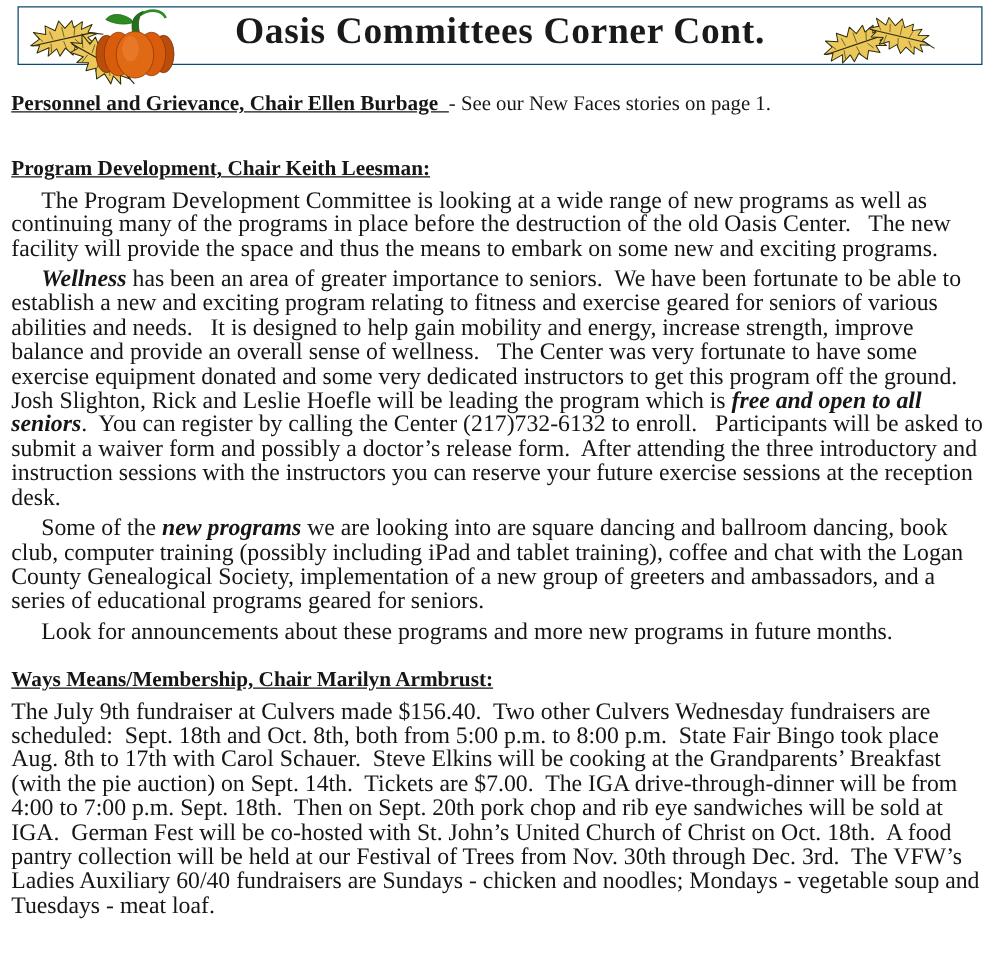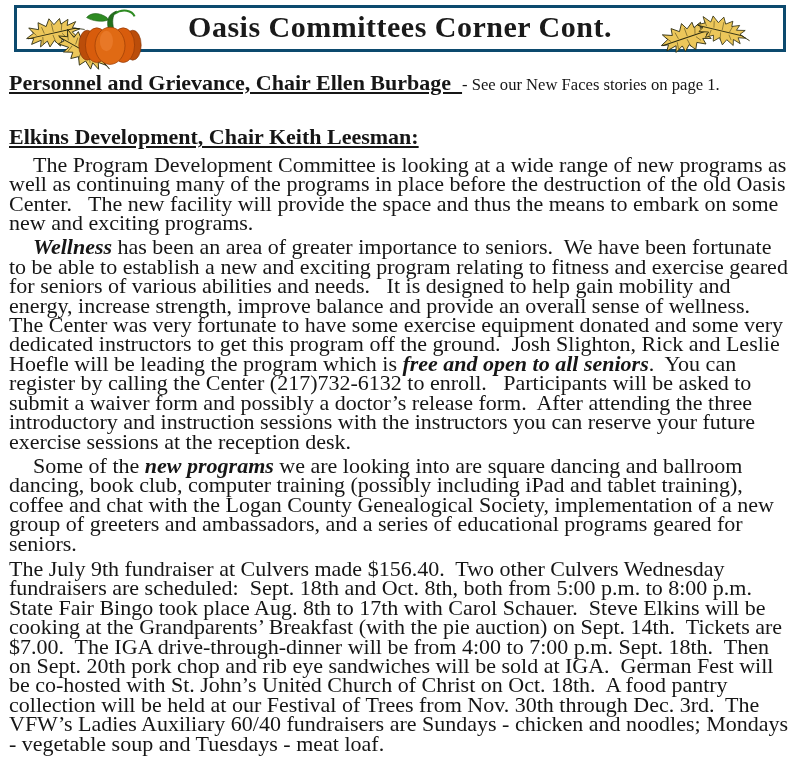--- a/index.html
+++ b/index.html
@@ -11,21 +11,21 @@
     overflow: hidden;
     position: relative;
   }
   .page { padding: 0 9px; }
 
   
   .banner {
     position: relative;
     margin: 5px 5px 0 5px;
     height: 47px;
-    border: 3px solid #0c4a6e;
+    border: 1px solid #0c4a6e;
     background: #ffffff;
   }
   .banner-title {
     position: absolute; left: 0; right: 0; top: 2px;
     text-align: center;
     font-size: 30px; font-weight: 700;
     letter-spacing: 0.5px;
     color: #1a1a1a;
   }
   .art { position: absolute; }
@@ -39,26 +39,26 @@
   
   .heading-line {
     margin-top: 21px;
     font-size: 16.6px; line-height: 19.4px;
     white-space: pre-wrap;
   }
   .sec-heading {
     display: inline;
     font-weight: 700;
     text-decoration: underline;
-    font-size: 22px;
+    font-size: 17px;
   }
   .sec-heading-block { margin-top: 33px; font-size: 16.6px; line-height: 19.4px; }
   .ways-heading-block { margin-top: 19px; }
   .para {
-    font-size: 22px; line-height: 19.4px;
+    font-size: 19px; line-height: 19.4px;
     white-space: pre-wrap;
     margin-top: 5px;
     text-align: left;
   }
   .para.indent { text-indent: 24px; }
   .para.first { margin-top: 6px; }
   .b { font-weight: 700; font-style: italic; }
 
   
   .trivia-box {
@@ -125,31 +125,33 @@
     <div class="art leaf-r2">
       <svg width="58" height="32" viewBox="0 0 108 56">
           <use href="#oakleaf"></use>
         </svg>
     </div>
   </div>
 
   <p class="heading-line"><span class="sec-heading">Personnel and Grievance, Chair Ellen Burbage  </span><span>- See our New Faces stories on page 1.</span></p>
 
   <div>
-    <p class="sec-heading-block"><span class="sec-heading">Elkins Development, Chair Keith Leesman:</span></p>
+    <p class="sec-heading-block"><span class="sec-heading">Program Development, Chair Keith Leesman:</span></p>
 
     <p class="para indent first"><span>The Program Development Committee is looking at a wide range of new programs as well as continuing many of the programs in place before the destruction of the old Oasis Center.   The new facility will provide the space and thus the means to embark on some new and exciting programs.</span></p>
 
     <p class="para indent"><span class="b">Wellness</span><span> has been an area of greater importance to seniors.  We have been fortunate to be able to establish a new and exciting program relating to fitness and exercise geared for seniors of various abilities and needs.   It is designed to help gain mobility and energy, increase strength, improve balance and provide an overall sense of wellness.   The Center was very fortunate to have some exercise equipment donated and some very dedicated instructors to get this program off the ground.  Josh Slighton, Rick and Leslie Hoefle will be leading the program which is </span><span class="b">free and open to all seniors</span><span>.  You can register by calling the Center (217)732-6132 to enroll.   Participants will be asked to submit a waiver form and possibly a doctor’s release form.  After attending the three introductory and instruction sessions with the instructors you can reserve your future exercise sessions at the reception desk.</span></p>
 
     <p class="para indent"><span>Some of the </span><span class="b">new programs</span><span> we are looking into are square dancing and ballroom dancing, book club, computer training (possibly including iPad and tablet training), coffee and chat with the Logan County Genealogical Society, implementation of a new group of greeters and ambassadors, and a series of educational programs geared for seniors.</span></p>
 
+    <p class="para indent"><span>Look for announcements about these programs and more new programs in future months.</span></p>
   </div>
 
   <div>
+    <p class="sec-heading-block ways-heading-block"><span class="sec-heading">Ways Means/Membership, Chair Marilyn Armbrust:</span></p>
 
     <p class="para first"><span>The July 9th fundraiser at Culvers made $156.40.  Two other Culvers Wednesday fundraisers are scheduled:  Sept. 18th and Oct. 8th, both from 5:00 p.m. to 8:00 p.m.  State Fair Bingo took place Aug. 8th to 17th with Carol Schauer.  Steve Elkins will be cooking at the Grandparents’ Breakfast (with the pie auction) on Sept. 14th.  Tickets are $7.00.  The IGA drive-through-dinner will be from 4:00 to 7:00 p.m. Sept. 18th.  Then on Sept. 20th pork chop and rib eye sandwiches will be sold at IGA.  German Fest will be co-hosted with St. John’s United Church of Christ on Oct. 18th.  A food pantry collection will be held at our Festival of Trees from Nov. 30th through Dec. 3rd.  The VFW’s Ladies Auxiliary 60/40 fundraisers are Sundays - chicken and noodles; Mondays - vegetable soup and Tuesdays - meat loaf.</span></p>
   </div>
 
   <div class="trivia-box">
     <div class="trivia-title">Trivia Puzzler</div>
     <div class="trivia-answer">See page 6 for the answer.</div>
   </div>
 
 </div>

